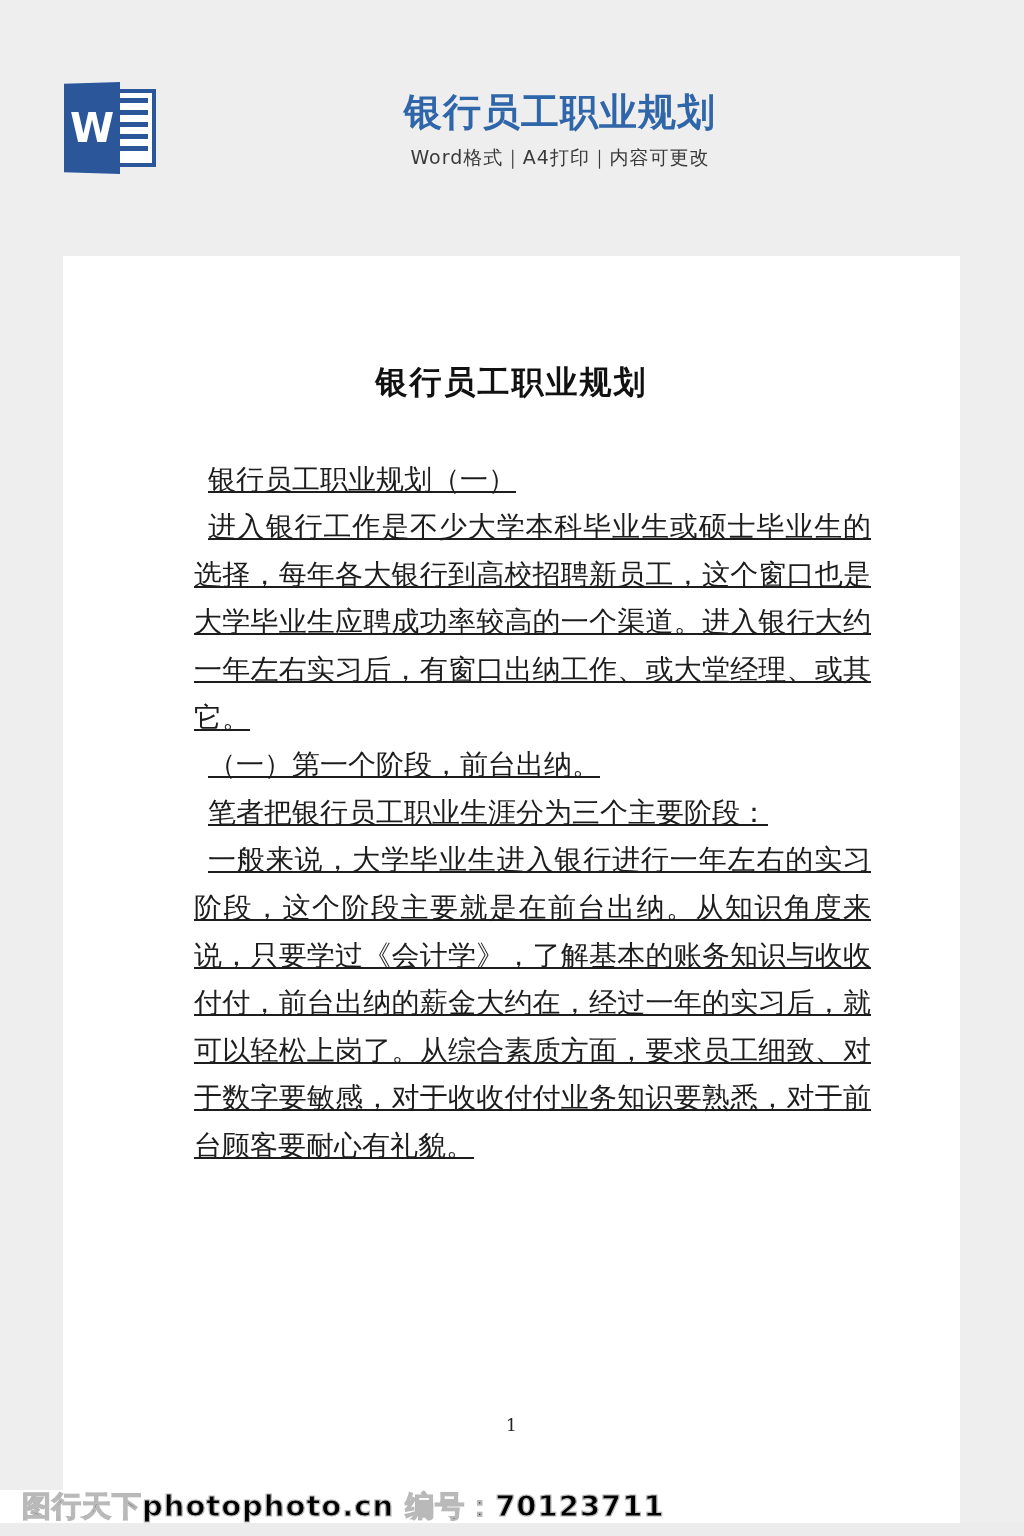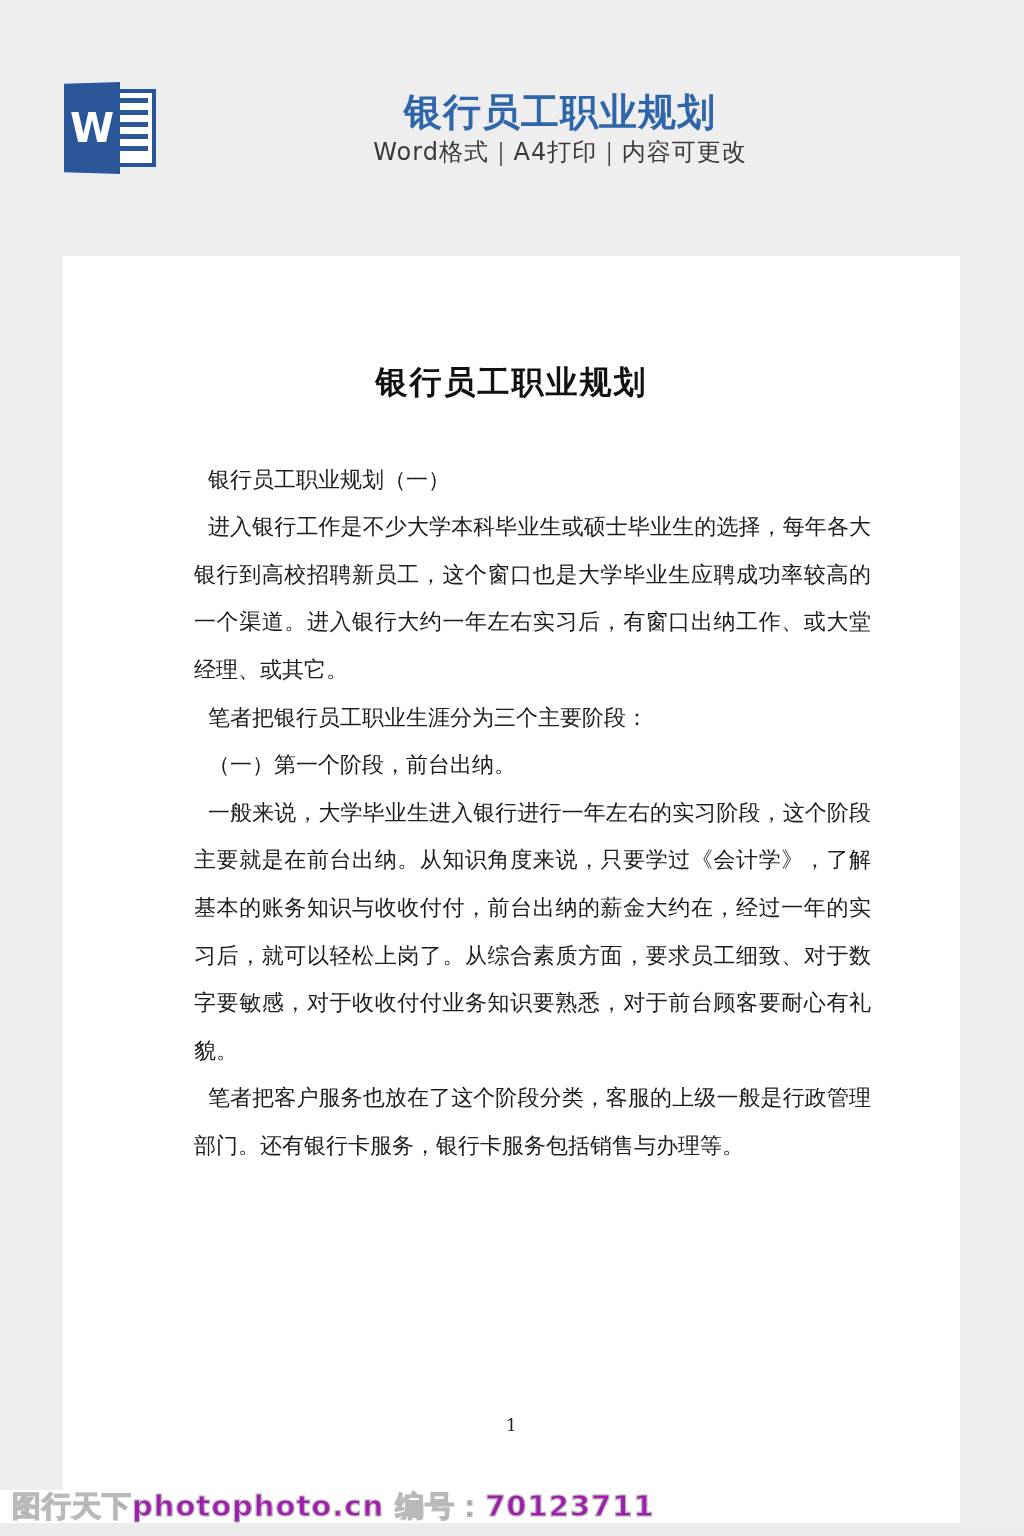--- a/index.html
+++ b/index.html
@@ -32,56 +32,57 @@
   .wi-panel span {
     color: #ffffff; font-weight: bold; font-size: 40px;
     font-family: "DejaVu Sans", sans-serif; line-height: 1;
   }
 
   .header-text { position: absolute; left: 280px; top: 90px; width: 560px; text-align: center; }
   .header-title {
     font-size: 38px; font-weight: 700; color: #2f65a9; line-height: 1.2;
     letter-spacing: 1px;
   }
-  .header-subtitle { font-size: 24px; color: #3a3a3a; letter-spacing: 1px; }
+  .header-subtitle { font-size: 19px; color: #3a3a3a; margin-top: 9px; letter-spacing: 1px; }
 
   
   .doc-page {
     position: absolute; left: 63px; top: 256px; width: 897px; height: 1267px;
     background: #ffffff;
   }
   .doc-title {
     margin-top: 106px; text-align: center;
     font-family: "DejaVu Serif", "Liberation Serif", serif;
     font-size: 32px; font-weight: bold; color: #111111; line-height: 1.3;
     letter-spacing: 2px;
   }
   .doc-body {
     margin: 52px 89px 0 131px;
     font-family: "DejaVu Serif", "Liberation Serif", serif;
-    font-size: 22px; line-height: 47.6px; color: #1d1d1d;
+    font-size: 28px; line-height: 47.6px; color: #1d1d1d;
     text-align: justify;
+    text-decoration: underline;
   }
   .doc-body p { margin: 0; text-indent: 14px; }
 
   .page-number {
     position: absolute; left: 0; right: 0; bottom: 88px; text-align: center;
     font-family: "DejaVu Serif", "Liberation Serif", serif;
     font-size: 17px; color: #222222;
   }
 
   
   .page-tail { position: absolute; left: 0; top: 1490px; width: 63px; height: 33px; background: #ffffff; }
 
   
   .bottom-strip { position: absolute; left: 0; top: 1523px; width: 1024px; height: 13px; background: #ececec; }
   .watermark {
-    position: absolute; left: 12px; top: 1487px;
+    position: absolute; left: 22px; top: 1487px;
     font-size: 29px; font-weight: 600; letter-spacing: 1px;
-    color: #a21caf;
+    color: #000000;
     -webkit-text-stroke: 1.2px #b9b9b9;
     text-shadow: 0 0 1px rgba(170,170,170,0.85);
     white-space: nowrap;
   }
 </style>
 </head>
 <body>
 
 <div class="header">
   <div class="word-icon">
@@ -96,23 +97,22 @@
     <div class="header-title">银行员工职业规划</div>
     <div class="header-subtitle">Word格式｜A4打印｜内容可更改</div>
   </div>
 </div>
 
 <div class="doc-page">
   <div class="doc-title">银行员工职业规划</div>
   <div class="doc-body">
     <p>银行员工职业规划（一）</p>
     <p>进入银行工作是不少大学本科毕业生或硕士毕业生的选择，每年各大银行到高校招聘新员工，这个窗口也是大学毕业生应聘成功率较高的一个渠道。进入银行大约一年左右实习后，有窗口出纳工作、或大堂经理、或其它。</p>
+    <p>（一）第一个阶段，前台出纳。</p>
     <p>笔者把银行员工职业生涯分为三个主要阶段：</p>
-    <p>（一）第一个阶段，前台出纳。</p>
     <p>一般来说，大学毕业生进入银行进行一年左右的实习阶段，这个阶段主要就是在前台出纳。从知识角度来说，只要学过《会计学》，了解基本的账务知识与收收付付，前台出纳的薪金大约在，经过一年的实习后，就可以轻松上岗了。从综合素质方面，要求员工细致、对于数字要敏感，对于收收付付业务知识要熟悉，对于前台顾客要耐心有礼貌。</p>
-    <p>笔者把客户服务也放在了这个阶段分类，客服的上级一般是行政管理部门。还有银行卡服务，银行卡服务包括销售与办理等。</p>
   </div>
   <div class="page-number">1</div>
 </div>
 
 <div class="page-tail"></div>
 <div class="bottom-strip"></div>
 <div class="watermark">图行天下photophoto.cn 编号：70123711</div>
 
 </body></html>

